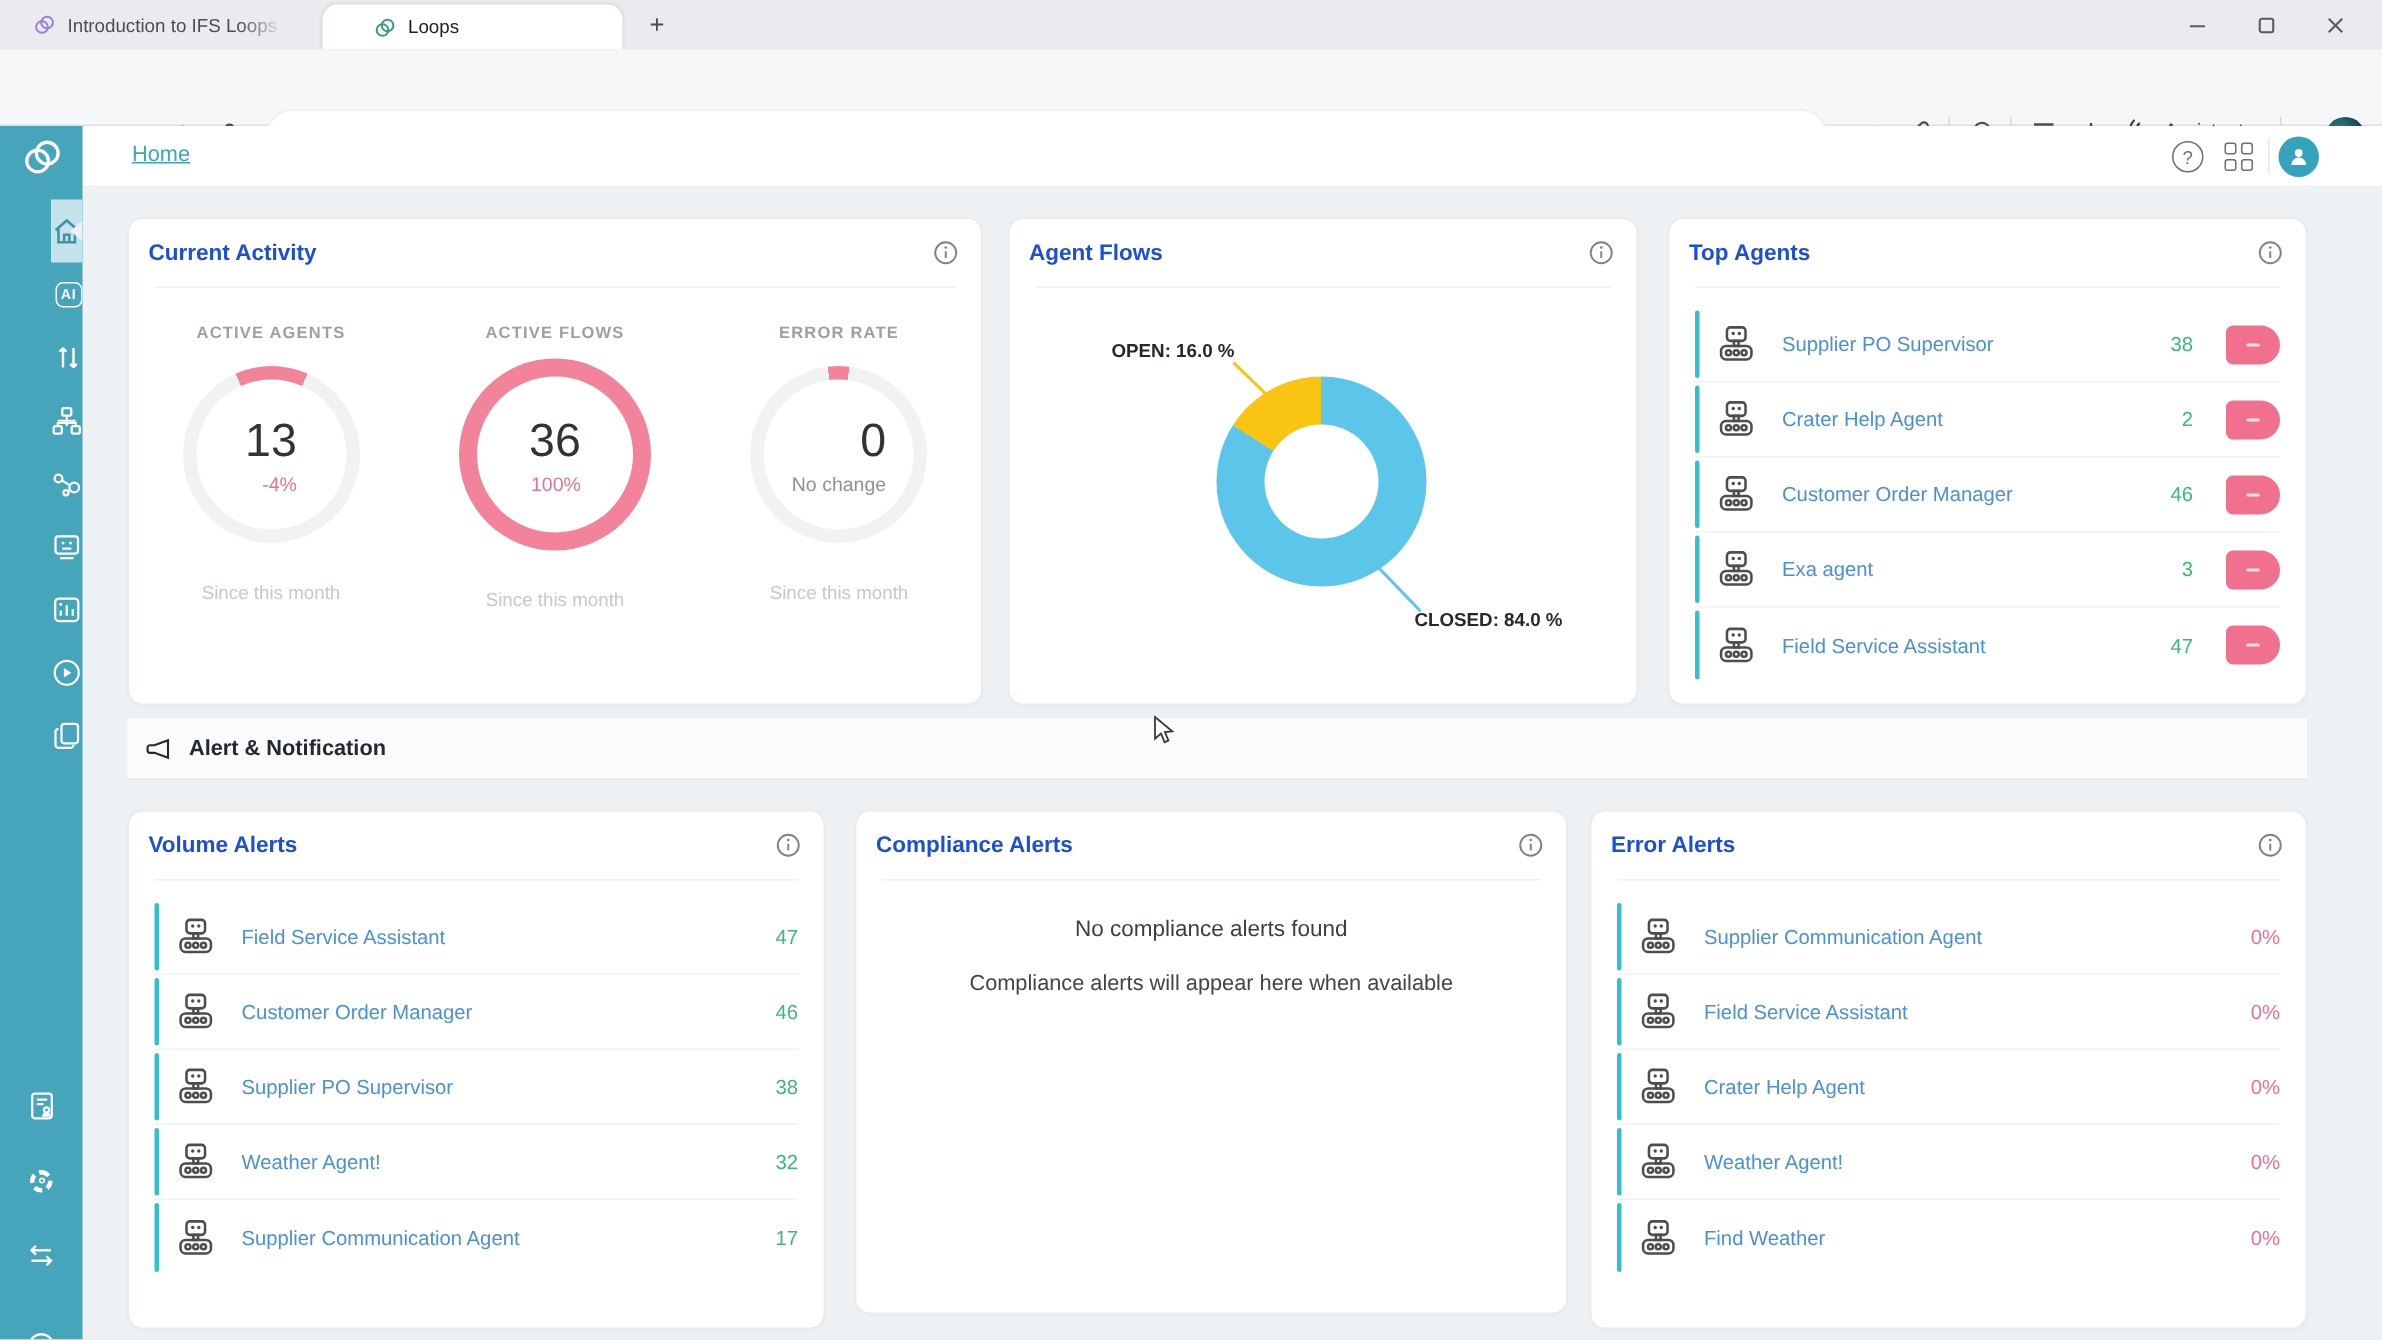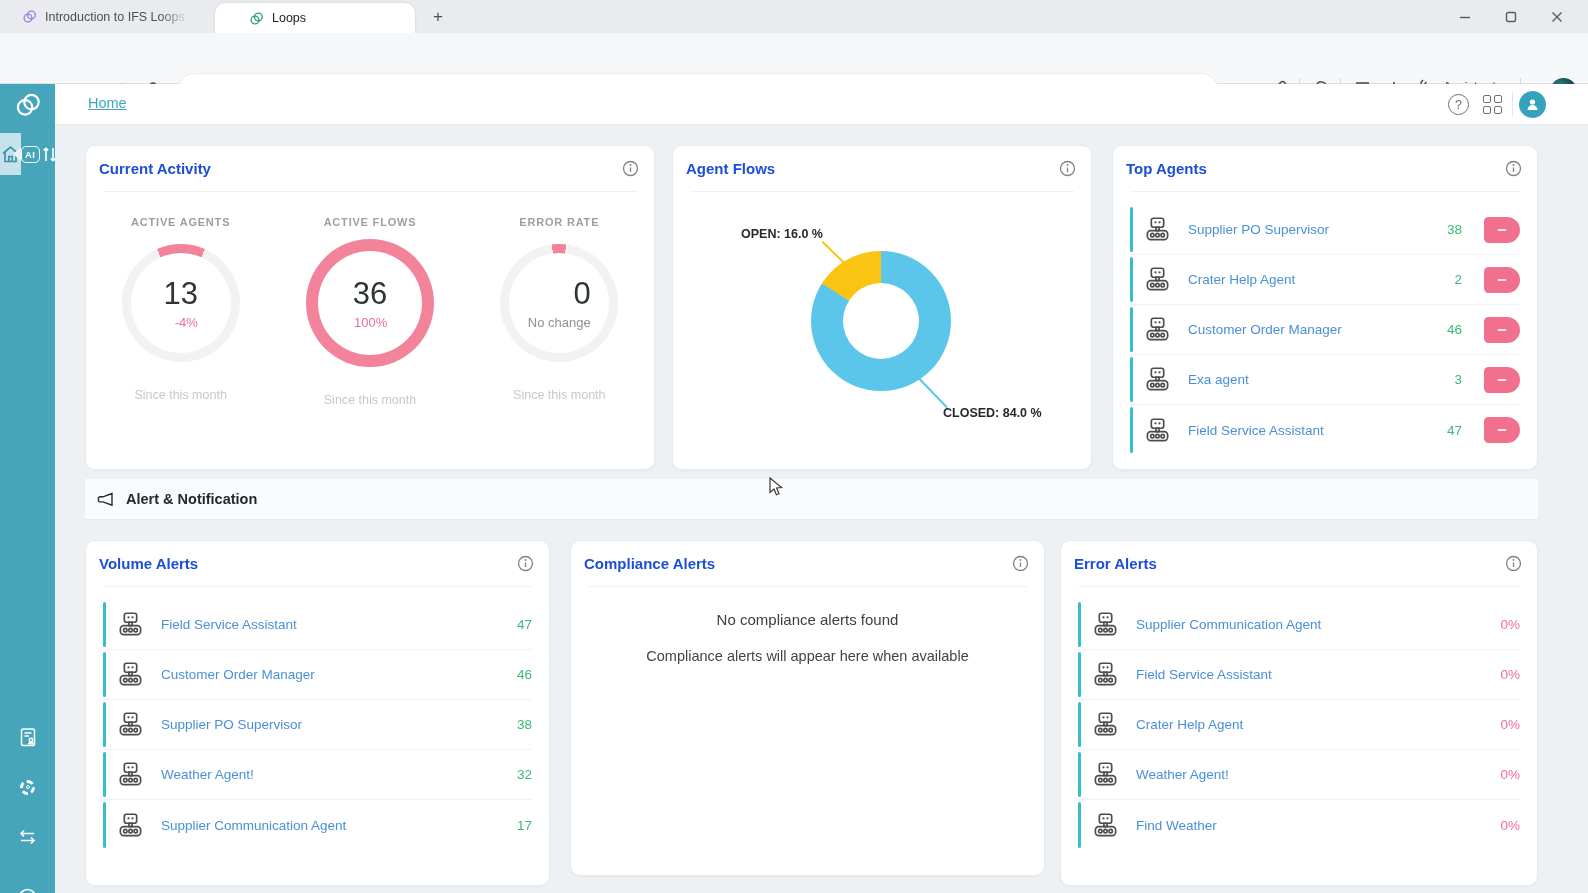--- a/index.html
+++ b/index.html
@@ -29,21 +29,21 @@
   .assistant-wrap { position:absolute; left:1418px; top:44px; display:flex; align-items:center; gap:7px; }
   .assistant-label { font-size:13px; color:#3c4043; }
   .profile-avatar { position:absolute; left:1550px; top:45px; width:27px; height:27px; border-radius:50%;
       background:radial-gradient(circle at 35% 30%, #2E7D85, #0E2B33 75%); }
   .star-glyph { font-size:16px; line-height:1; }
 
   
   .app { position:absolute; left:0; top:84px; width:1588px; height:809px; background:#EDF1F3; }
   .sidebar { position:absolute; left:0; top:0; width:55px; height:809px; background:#47A5BB; overflow:hidden; z-index:5; }
   .sb-logo { height:41px; display:flex; align-items:center; justify-content:center; }
-  .sb-items { display:flex; flex-direction:row; align-items:flex-end; margin-top:8px; }
+  .sb-items { display:flex; flex-direction:column; align-items:flex-end; margin-top:8px; }
   .sb-item { height:42px; display:flex; align-items:center; justify-content:center; position:relative; color:#fff; }
   .sb-item.active { background:#C6E2EA; }
   .sb-item.active .notch { position:absolute; right:0; top:50%; transform:translateY(-50%); width:0; height:0;
       border-top:7px solid transparent; border-bottom:7px solid transparent; border-right:8px solid #EDF1F3; }
   .sb-bottom { position:absolute; left:0; width:55px; height:42px; display:flex; align-items:center; justify-content:center; }
   .ai-badge { border:1.6px solid #fff; border-radius:5px; color:#fff; font-size:9.5px; font-weight:bold; padding:2px 3px; letter-spacing:.5px; }
   .gear-shape { width:15px; height:15px; border:3px dashed #fff; border-radius:50%; position:relative; }
   .gear-shape::after { content:""; position:absolute; inset:2.5px; border:1.6px solid #fff; border-radius:50%; }
 
   .app-header { position:absolute; left:55px; top:0; width:1533px; height:41px; background:#fff; border-bottom:1px solid #E9ECEE; }

